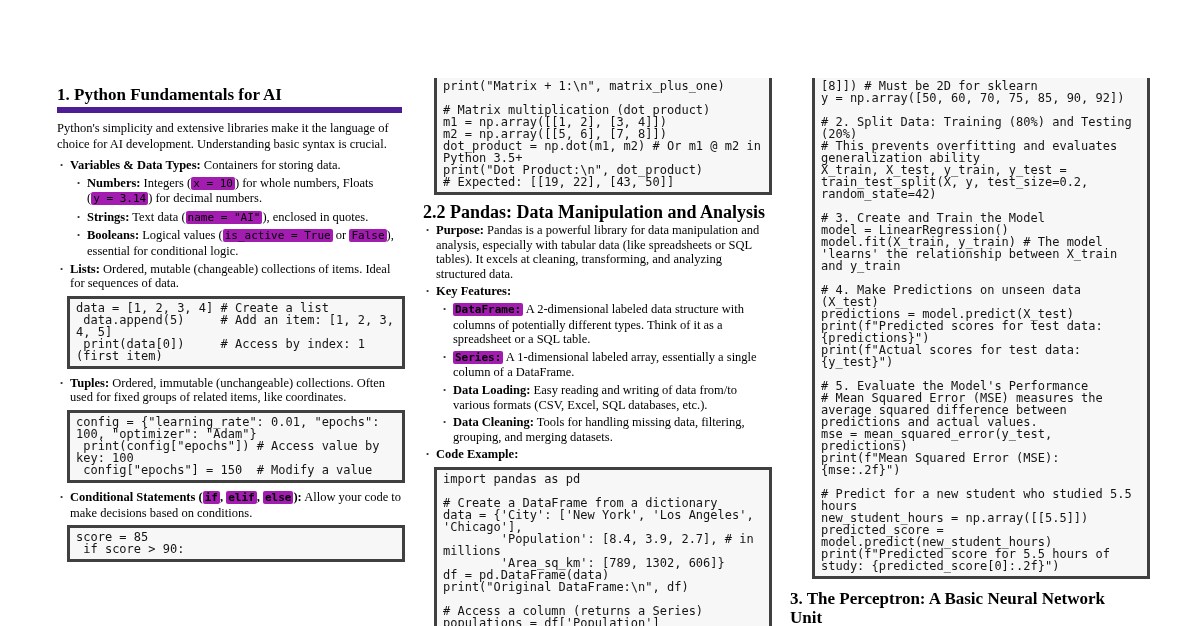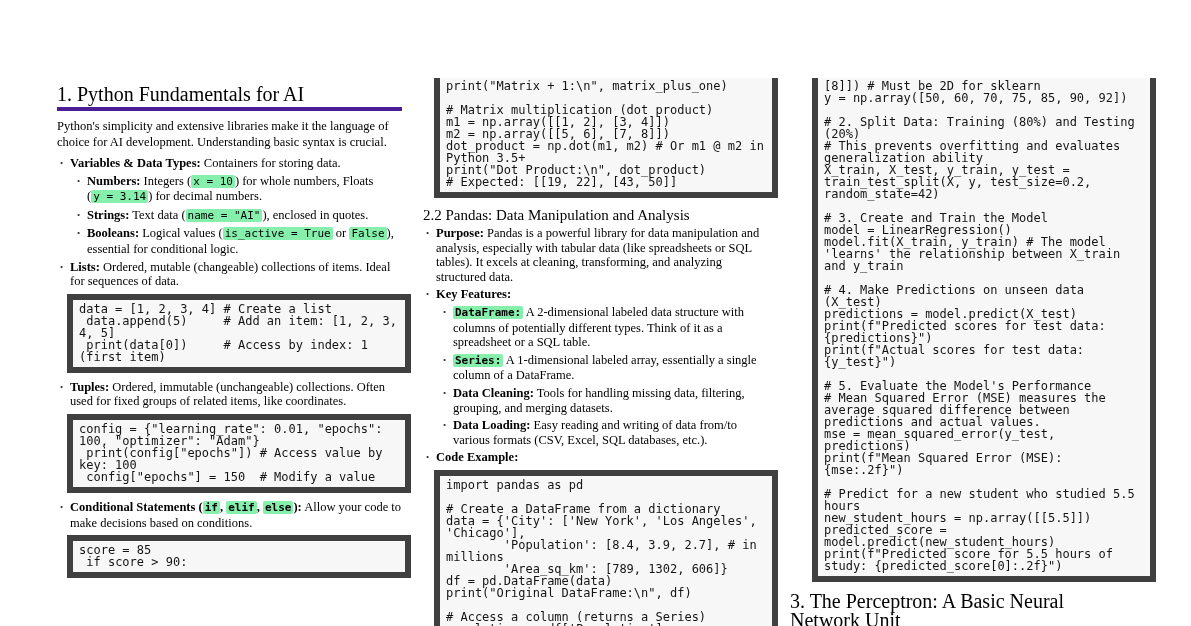--- a/index.html
+++ b/index.html
@@ -8,53 +8,53 @@
     background:#ffffff; color:#000;
     font-family:"Liberation Serif", serif;
   }
   .col { position:absolute; top:78px; width:345px; }
   #col1 { left:57px; }
   #col2 { left:423px; }
   #col3 { left:790px; }
 
   h2.sec {
     font-family:"Liberation Serif", serif;
-    font-size:20px; font-weight:normal; line-height:19px;
-    margin:0; padding:0 0 3px 0; border-bottom:4px solid #4c1d95;
+    font-size:17px; font-weight:bold; line-height:19px;
+    margin:0; padding:0 0 3px 0; border-bottom:6px solid #4c1d95;
   }
   #col1 h2.sec { margin-top:7px; }
   #col3 h2.sec { margin-top:10px; }
 
   h3.sub {
     font-family:"Liberation Serif", serif;
-    font-size:15px; font-weight:normal; line-height:16px;
+    font-size:18px; font-weight:bold; line-height:16px;
     margin:9px 0 3px 0;
   }
 
   p.body { font-size:12.5px; line-height:16px; margin:7px 0 6px 0; }
 
   ul.blist { list-style:none; margin:2px 0; padding:0 0 0 13px; }
   ul.lvl2  { list-style:none; margin:2px 0 0 0; padding:0 0 0 17px; }
   li.bi { position:relative; font-size:12.5px; line-height:14.6px; margin:3px 0; }
   li.bi::before {
     content:"\2022"; position:absolute; left:-10px; top:0;
     font-size:9px; line-height:14.6px; color:#333;
   }
   b.lbl { font-weight:bold; }
 
   code.inl {
     font-family:"DejaVu Sans Mono", monospace;
-    font-size:11px; background:#86efac; padding:0 2px; border-radius:2px;
+    font-size:11px; background:#a21caf; padding:0 2px; border-radius:2px;
     white-space:nowrap;
   }
   code.inl.bold { font-weight:bold; }
 
   pre.cb {
     box-sizing:content-box; width:320px;
-    background:#f7f7f7; border:6px solid #404040;
+    background:#f7f7f7; border:3px solid #404040;
     padding:3px 6px 4px 6px; margin:5px 0 7px 10px;
     font-family:"DejaVu Sans Mono", monospace;
     font-size:12px; line-height:12px; color:#141414;
     white-space:pre-wrap; word-wrap:break-word;
   }
   #col2 pre.cb { margin-left:11px; }
   #col3 pre.cb { margin-left:22px; }
   pre.cut-top { border-top:none; padding-top:2px; margin-top:0; }
 </style>
 </head>
@@ -106,22 +106,22 @@
 # Expected: [[19, 22], [43, 50]]</pre>
 
     <h3 class="sub">2.2 Pandas: Data Manipulation and Analysis</h3>
 
     <ul class="blist">
       <li class="bi"><b class="lbl">Purpose:</b><span> Pandas is a powerful library for data manipulation and analysis, especially with tabular data (like spreadsheets or SQL tables). It excels at cleaning, transforming, and analyzing structured data.</span></li>
       <li class="bi"><b class="lbl">Key Features:</b>
         <ul class="lvl2">
           <li class="bi"><code class="inl bold">DataFrame:</code><span> A 2-dimensional labeled data structure with columns of potentially different types. Think of it as a spreadsheet or a SQL table.</span></li>
           <li class="bi"><code class="inl bold">Series:</code><span> A 1-dimensional labeled array, essentially a single column of a DataFrame.</span></li>
+          <li class="bi"><b class="lbl">Data Loading:</b><span> Easy reading and writing of data from/to various formats (CSV, Excel, SQL databases, etc.).</span></li>
           <li class="bi"><b class="lbl">Data Cleaning:</b><span> Tools for handling missing data, filtering, grouping, and merging datasets.</span></li>
-          <li class="bi"><b class="lbl">Data Loading:</b><span> Easy reading and writing of data from/to various formats (CSV, Excel, SQL databases, etc.).</span></li>
         </ul>
       </li>
       <li class="bi"><b class="lbl">Code Example:</b></li>
     </ul>
 
     <pre class="cb">import pandas as pd
 
 # Create a DataFrame from a dictionary
 data = {'City': ['New York', 'Los Angeles', 'Chicago'],
         'Population': [8.4, 3.9, 2.7], # in millions

